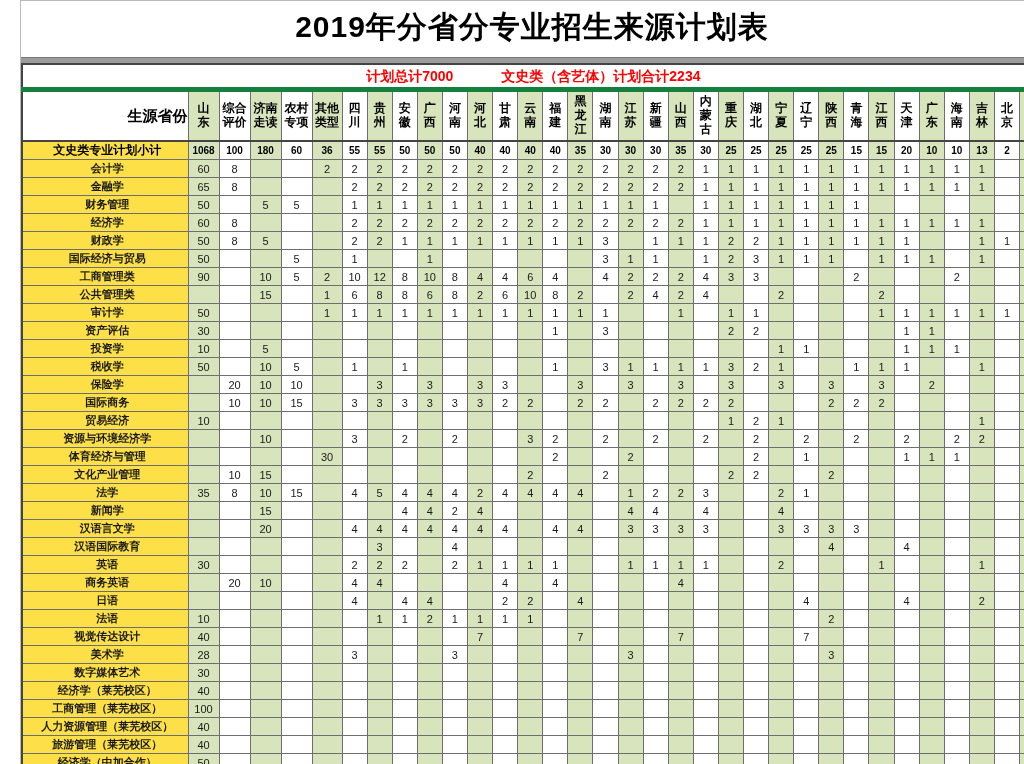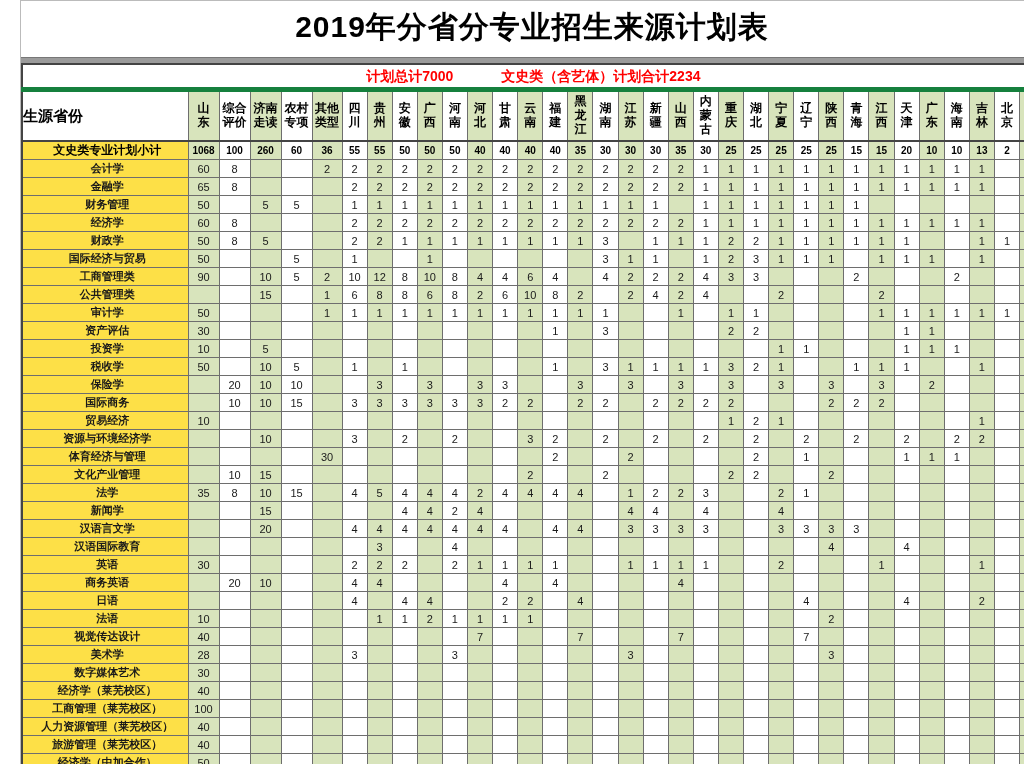--- a/index.html
+++ b/index.html
@@ -6,21 +6,21 @@
     font-family:"Liberation Sans","DejaVu Sans",sans-serif;}
   .frame{width:1024px;height:764px;border:1px solid #bbb;box-sizing:border-box;margin-left:20px;}
   .title{height:50px;padding-top:6px;text-align:center;font-size:30px;font-weight:bold;color:#000;letter-spacing:1px;}
   .divider{height:5px;background:#9b9b9b;border-top:1px solid #777;}
   table{border-collapse:collapse;table-layout:fixed;width:1024px;}
   td,th{border:1px solid #6e6e6e;padding:0;margin:0;overflow:hidden;white-space:nowrap;}
   table{border:2px solid #444;}
   .subtitle-row td{height:22px;text-align:center;border-bottom:5px solid #15803d;}
   .subtitle-row span{color:#f00;font-weight:bold;font-size:14px;}
   .subtitle-row span.gap{display:inline-block;width:48px;}
-  th.corner{font-size:15px;font-weight:bold;text-align:left;vertical-align:middle;background:#fff;}
+  th.corner{font-size:15px;font-weight:bold;text-align:right;vertical-align:middle;background:#fff;}
   th.colhead{height:48px;font-size:12px;font-weight:bold;vertical-align:middle;text-align:center;line-height:1.15;}
   th.colhead div{text-align:center;}
   .green{background:#d8e4bc;}
   .white{background:#ffffff;}
   tr.summary td{height:17px;font-weight:bold;font-size:10px;text-align:center;border-top:2px solid #444;}
   tr.summary td.rowlabel{text-align:center;font-size:12px;}
   tr.datarow td{height:17px;font-size:11px;text-align:center;color:#1a1a1a;}
   td.rowlabel{text-align:left;padding-left:4px;font-weight:bold;font-size:12px;background:#fde047;}
 </style>
 </head>
@@ -208,21 +208,21 @@
             <div>浙</div>
             <div>江</div>
           </th>
         </tr>
     </thead>
     <tbody id="grid-body">
         <tr class="summary">
           <td class="rowlabel">文史类专业计划小计</td>
           <td class="green">1068</td>
           <td class="white">100</td>
-          <td class="green">260</td>
+          <td class="green">180</td>
           <td class="white">60</td>
           <td class="green">36</td>
           <td class="white">55</td>
           <td class="green">55</td>
           <td class="white">50</td>
           <td class="green">50</td>
           <td class="white">50</td>
           <td class="green">40</td>
           <td class="white">40</td>
           <td class="green">40</td>

